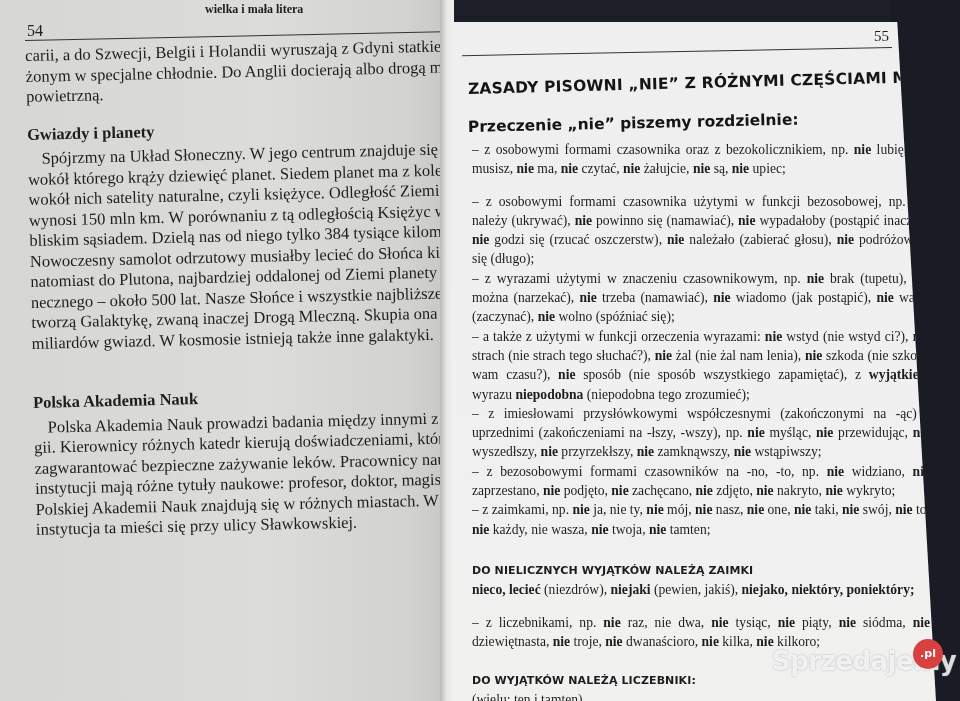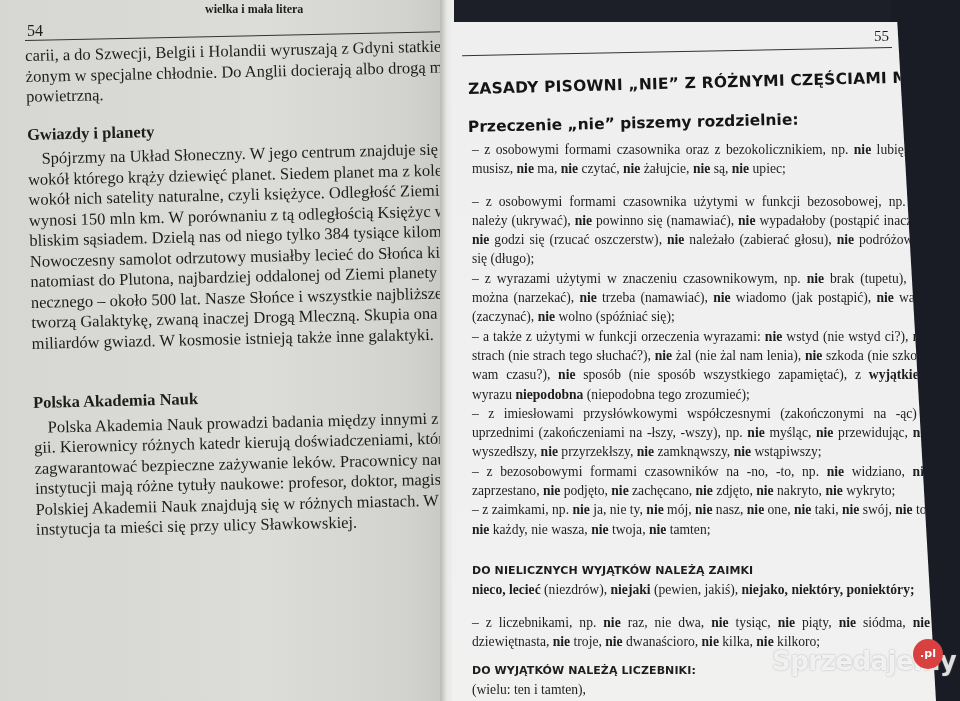--- a/index.html
+++ b/index.html
@@ -106,20 +106,20 @@
       <p>– z osobowymi formami czasownika użytymi w funkcji bezosobowej, np. <b>nie</b> należy (ukrywać), <b>nie</b> powinno się (namawiać), <b>nie</b> wypadałoby (postąpić inaczej), <b>nie</b> godzi się (rzucać oszczerstw), <b>nie</b> należało (zabierać głosu), <b>nie</b> podróżowało się (długo);</p>
       <p>– z wyrazami użytymi w znaczeniu czasownikowym, np. <b>nie</b> brak (tupetu), <b>nie</b> można (narzekać), <b>nie</b> trzeba (namawiać), <b>nie</b> wiadomo (jak postąpić), <b>nie</b> warto (zaczynać), <b>nie</b> wolno (spóźniać się);</p>
       <p>– a także z użytymi w funkcji orzeczenia wyrazami: <b>nie</b> wstyd (nie wstyd ci?), <b>nie</b> strach (nie strach tego słuchać?), <b>nie</b> żal (nie żal nam lenia), <b>nie</b> szkoda (nie szkoda wam czasu?), <b>nie</b> sposób (nie sposób wszystkiego zapamiętać), z <b>wyjątkiem</b> wyrazu <b>niepodobna</b> (niepodobna tego zrozumieć);</p>
       <p>– z imiesłowami przysłówkowymi współczesnymi (zakończonymi na -ąc) i uprzednimi (zakończeniami na -łszy, -wszy), np. <b>nie</b> myśląc, <b>nie</b> przewidując, <b>nie</b> wyszedłszy, <b>nie</b> przyrzekłszy, <b>nie</b> zamknąwszy, <b>nie</b> wstąpiwszy;</p>
       <p>– z bezosobowymi formami czasowników na -no, -to, np. <b>nie</b> widziano, <b>nie</b> zaprzestano, <b>nie</b> podjęto, <b>nie</b> zachęcano, <b>nie</b> zdjęto, <b>nie</b> nakryto, <b>nie</b> wykryto;</p>
       <p>– z zaimkami, np. <b>nie</b> ja, nie ty, <b>nie</b> mój, <b>nie</b> nasz, <b>nie</b> one, <b>nie</b> taki, <b>nie</b> swój, <b>nie</b> to, <b>nie</b> każdy, nie wasza, <b>nie</b> twoja, <b>nie</b> tamten;</p>
       <p class="caps" style="margin-top:22px">DO NIELICZNYCH WYJĄTKÓW NALEŻĄ ZAIMKI</p>
       <p><b>nieco, lecieć</b> (niezdrów), <b>niejaki</b> (pewien, jakiś), <b>niejako, niektóry, poniektóry;</b></p>
       <div class="spacer"></div>
       <p>– z liczebnikami, np. <b>nie</b> raz, nie dwa, <b>nie</b> tysiąc, <b>nie</b> piąty, <b>nie</b> siódma, <b>nie</b> dziewiętnasta, <b>nie</b> troje, <b>nie</b> dwanaścioro, <b>nie</b> kilka, <b>nie</b> kilkoro;</p>
-      <p class="caps" style="margin-top:10px">DO WYJĄTKÓW NALEŻĄ LICZEBNIKI:</p>
+      <p class="caps" style="margin-top:20px">DO WYJĄTKÓW NALEŻĄ LICZEBNIKI:</p>
       <p> (wielu: ten i tamten), </p>
     </div>
   </div>
 
   <div class="watermark">Sprzedajemy</div>
   <div class="wm-badge">.pl</div>
 </div>
 
 </body></html>

